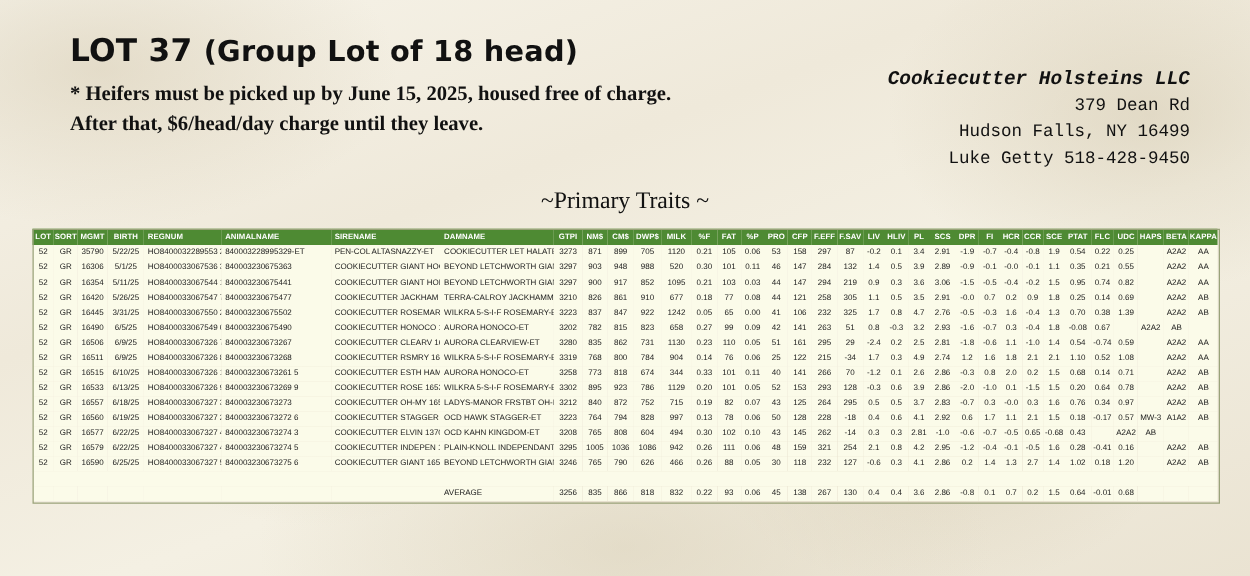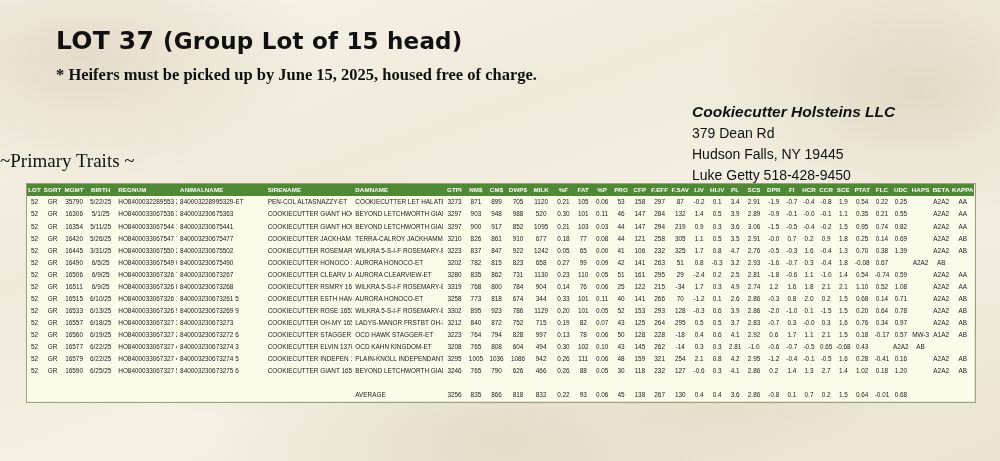--- a/index.html
+++ b/index.html
@@ -56,41 +56,41 @@
     font-weight: bold;
     color: #111;
     line-height: 1.45;
     white-space: nowrap;
   }
 
   .consignor {
     position: absolute;
     right: 48px;
     top: 52px;
-    text-align: left;
-    font-family: Liberation Sans, sans-serif;
+    text-align: right;
+    font-family: Liberation Mono, monospace;
     color: #111;
     line-height: 1.5;
     width: 260px;
-    margin-top: 48px;
   }
   .consignor .name {
     font-style: italic;
     font-weight: bold;
     font-size: 15.5px;
   }
   .consignor .line {
     font-size: 14px;
   }
 
   .section-title {
     position: absolute;
     left: 0;
     right: 0;
     top: 150px;
+    text-align: center;
     font-family: "Liberation Serif", serif;
     font-size: 19px;
     color: #111;
   }
 
   
   .table-wrap {
     position: absolute;
     left: 26px;
     top: 183px;
@@ -154,31 +154,32 @@
 </style>
 </head>
 <body>
 
 <div class="paper"></div>
 
 <div class="content">
 
   <div class="lot-title">
     <span>LOT 37</span>
-    <span class="group">(Group Lot of 15 head)</span>
+    <span class="group">(Group Lot of 18 head)</span>
   </div>
 
   <div class="notice">
     <div>* Heifers must be picked up by June 15, 2025, housed free of charge.</div>
+    <div>After that,  $6/head/day charge until they leave.</div>
   </div>
 
   <div class="consignor">
     <div class="name">Cookiecutter Holsteins LLC</div>
     <div class="line">379 Dean Rd</div>
-    <div class="line">Hudson Falls, NY 19445</div>
+    <div class="line">Hudson Falls, NY 16499</div>
     <div class="line">Luke Getty 518-428-9450</div>
   </div>
 
   <div class="section-title">~Primary Traits ~</div>
 
   <div class="table-wrap">
     <table class="traits">
       <colgroup>
         <col style="width:2.0%">
           <col style="width:2.2%">

